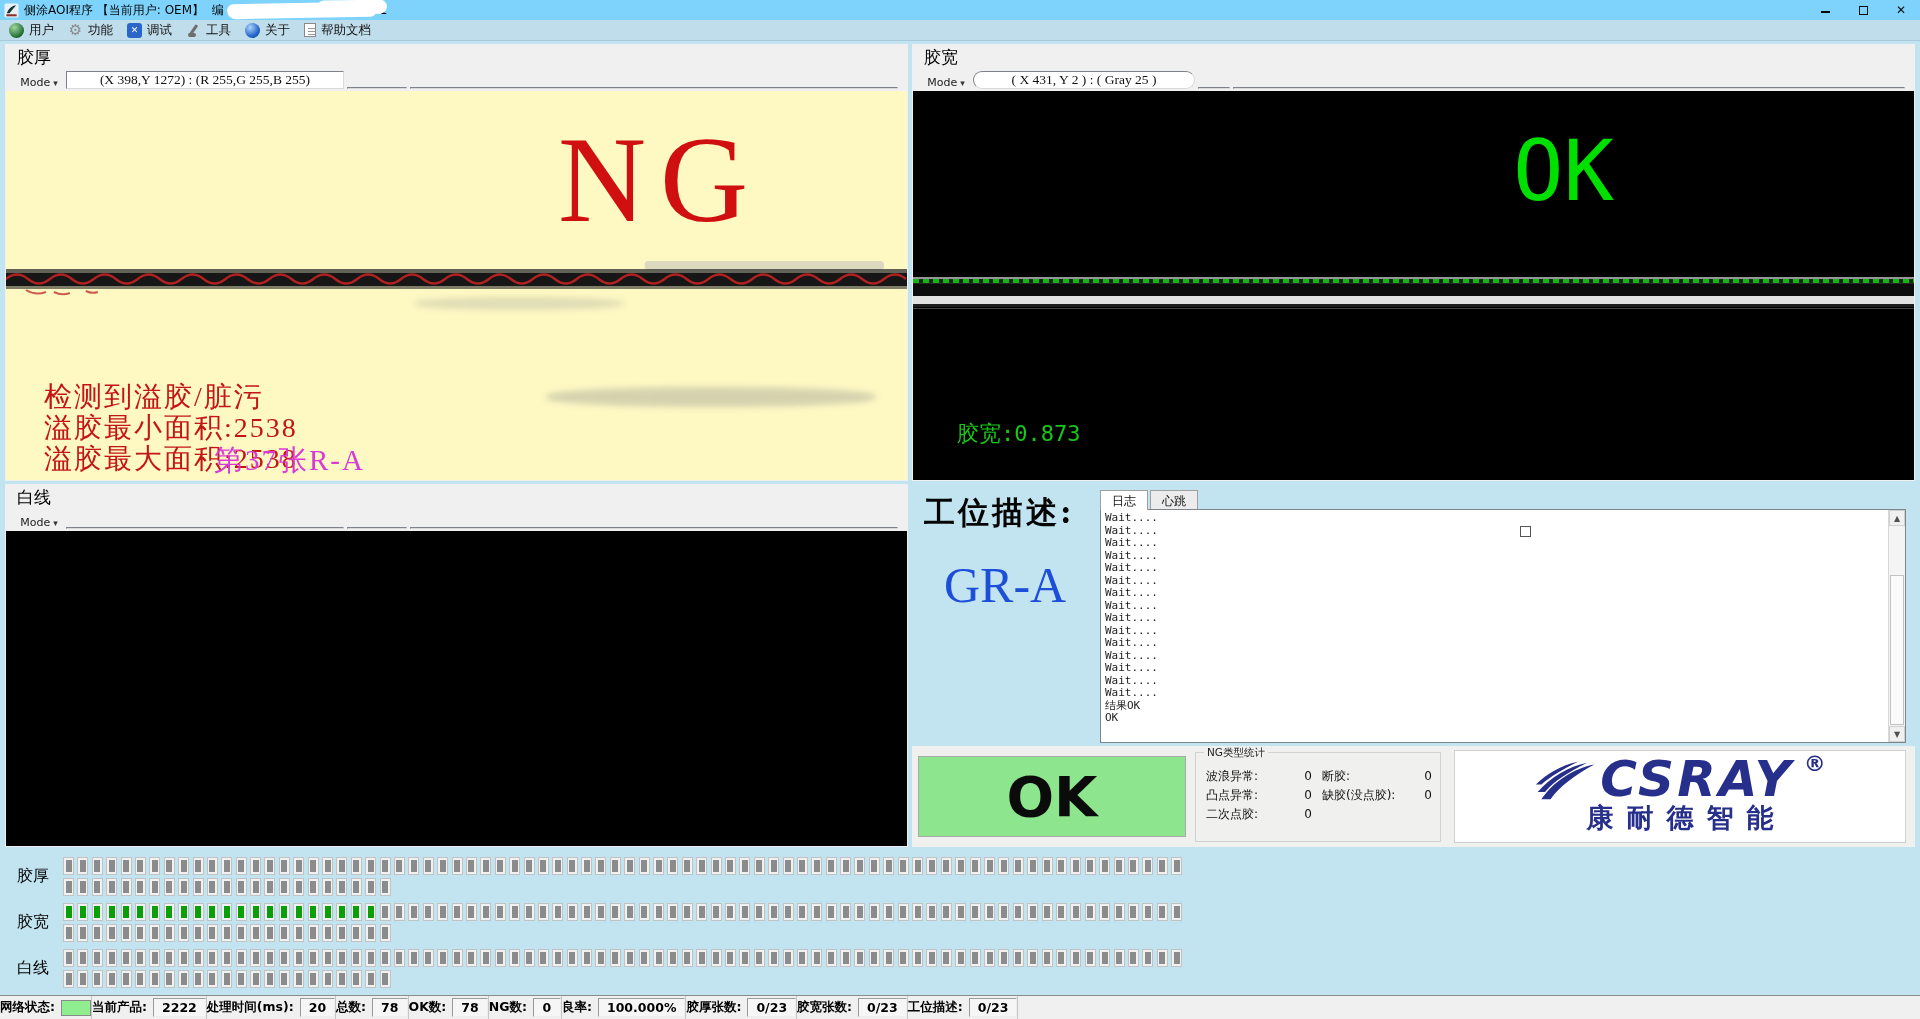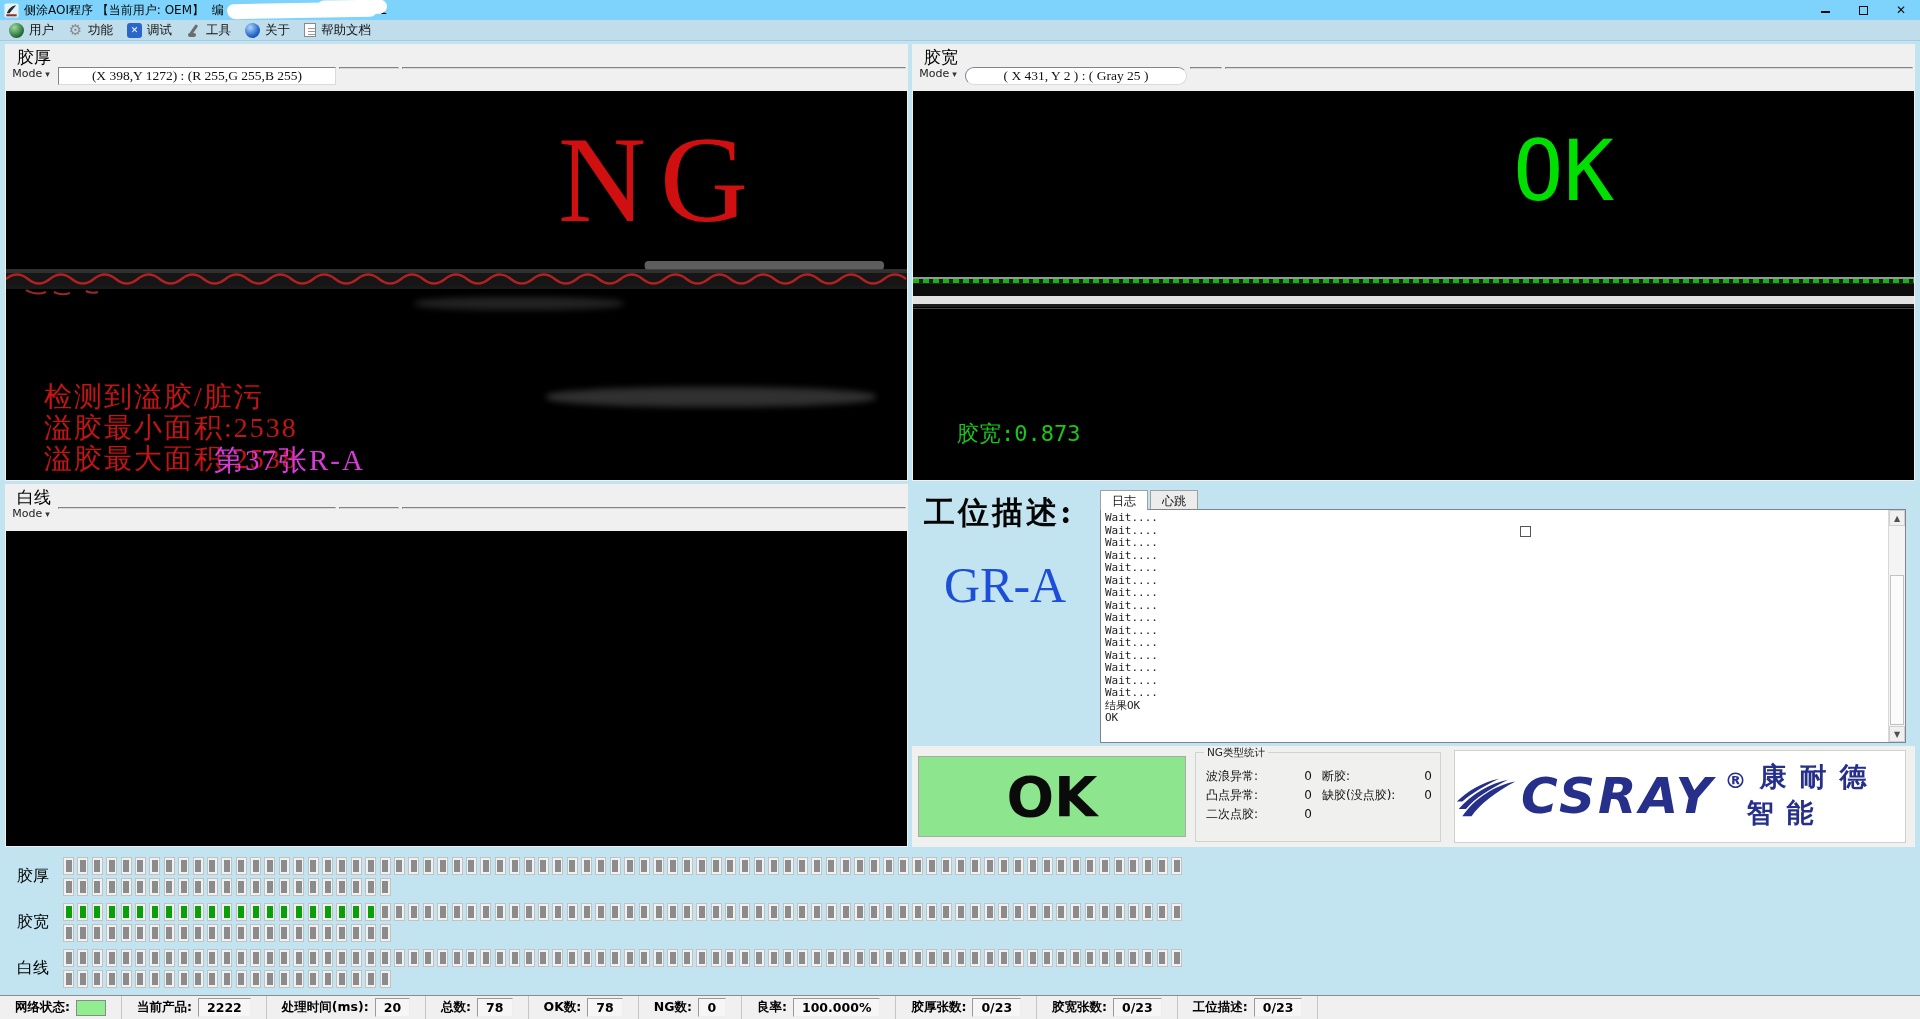--- a/index.html
+++ b/index.html
@@ -42,33 +42,33 @@
   .icon-about { border-radius:50%; background:radial-gradient(circle at 35% 30%, #a9d4ff, #1d5fc0 65%); }
   .icon-help { width:12px; height:14px; background:#fff; border:1px solid #8a8a8a; }
   .icon-help::before { content:""; position:absolute; left:3px; top:4px; width:7px; height:1px;
     background:#999; box-shadow:0 3px 0 #999, 0 6px 0 #999; }
   
   .panel { position:absolute; background:#f0f0f0; }
   #panel-thickness { left:5px; top:44px; width:903px; height:437px; }
   #panel-width     { left:912px; top:44px; width:1003px; height:437px; }
   #panel-whiteline { left:5px; top:484px; width:903px; height:363px; }
   .panel-title { height:23px; font-size:17px; padding:2px 0 0 12px; color:#000; }
-  .mode-row { display:flex; height:22px; align-items:flex-start; padding:0 2px; gap:3px; }
+  .mode-row { display:flex; height:22px; align-items:flex-end; padding:0 10px; gap:3px; }
   .mode-btn { width:48px; font-size:11px; color:#222; display:flex; align-items:center;
     justify-content:center; background:#f0f0f0; }
   .mode-btn::after { content:"▾"; font-size:9px; margin-left:3px; color:#333; }
   .field { background:#fff; border:1px solid #7f848c; border-right-color:#dadada;
     border-bottom-color:#dadada; font-family:"Liberation Serif","DejaVu Serif",serif;
     font-size:13.5px; display:flex; align-items:center; justify-content:center; color:#111;
     overflow:hidden; white-space:nowrap; }
   .f-coord-l { width:278px; } .f-small-l { width:60px; }
   .f-coord-r { width:222px;border-radius:9px; } .f-small-r { width:32px; }
   .f-wide { flex:1; }
   .image-area { position:absolute; left:1px; right:1px; top:47px; bottom:1px; overflow:hidden; }
-  .image-area.white { background:#000000; }
+  .image-area.white { background:#fef9c3; }
   .image-area.black { background:#000; }
   
   .ng-text { position:absolute; left:552px; top:28px; font-family:"Liberation Serif","DejaVu Serif",serif;
     font-size:122px; line-height:1; color:#d01010; letter-spacing:14px; }
   .defect-band { position:absolute; left:0; top:168px; width:100%; height:70px; }
   .smudge { position:absolute; background:#8a8a8a; border-radius:45%; filter:blur(3px); }
   .s1 { left:540px; top:296px; width:330px; height:20px; opacity:.35; }
   .s2 { left:408px; top:206px; width:210px; height:13px; opacity:.25; }
   .overlay-text { position:absolute; left:38px; top:290px; font-family:"Liberation Serif","DejaVu Serif",serif; }
   .ol-line { font-size:28px; line-height:31px; color:#c41414; letter-spacing:2px; white-space:pre; }
@@ -121,21 +121,21 @@
     border:1px solid #d2d2d2; }
   .ng-title { position:absolute; left:8px; top:-7px; font-size:10.5px; background:#f0f0ee;
     padding:0 3px; color:#222; }
   .col { position:absolute; top:14px; }
   .c1 { left:10px; width:110px; }
   .c2 { left:126px; width:114px; }
   .stat-row { display:flex; font-size:12px; line-height:19px; color:#111; }
   .stat-row .slbl { white-space:pre;text-align:right; }
   .stat-row .sval { margin-left:auto; padding-right:4px; }
   .logo-box { position:absolute; left:542px; top:4px; width:452px; height:93px; background:#fff;
-    border:1px solid #d0d0d0; display:flex; flex-direction:row; align-items:center;
+    border:1px solid #d0d0d0; display:flex; flex-direction:column; align-items:center;
     justify-content:center; }
   .logo-row { display:flex; align-items:flex-start; }
   .swoosh { width:64px; height:46px; margin-right:2px; }
   .brand { font-size:50px; line-height:44px; font-weight:bold; font-style:italic;
     color:#262f8a; letter-spacing:3px; }
   .reg { font-size:22px; color:#262f8a; font-weight:bold; margin:-6px 0 0 10px; }
   .brand-sub { font-size:27px; font-weight:bold; color:#262f8a; letter-spacing:13px;
     margin-top:-3px; text-indent:13px; }
   
   #progress { position:absolute; left:5px; top:857px; }
@@ -143,21 +143,21 @@
   .plabel { width:58px; font-size:16px; color:#000; align-self:center; padding-left:12px; flex:none; }
   .prows { display:flex; flex-direction:column; gap:3px; }
   .prow { display:flex; gap:3.4px; }
   .sq { width:11px; height:18px; border:1px solid #c2c2c2; background:#f1f1f1; flex:none;
     display:flex; align-items:center; justify-content:center; }
   .sq i { display:block; width:6px; height:12px; background:#8b8b8b; }
   .sq.on i { background:#089f08; }
   
   .statusbar { position:absolute; left:0; right:0; top:995px; height:24px; background:#f0f0f0;
     border-top:1px solid #8c8c8c; display:flex; align-items:center; font-size:12.5px; }
-  .seg { display:flex; align-items:center; height:100%; padding:0 15px; gap:6px;
+  .seg { display:flex; align-items:center; height:100%; padding:0 0; gap:6px;
     border-right:1px solid #c6c6c6; }
   .seg .lbl { font-weight:bold; color:#000; white-space:pre; }
   .seg .val { border:1px solid #9a9a9a; border-bottom-color:#eee; border-right-color:#eee;
     background:#f6f6f6; padding:1px 8px; font-weight:bold; min-width:28px; text-align:center; }
   .swatch { width:30px; height:16px; background:#90ee90; border:1px solid #8a8a8a; }
 </style>
 </head>
 <body>
 
 <div class="titlebar">

